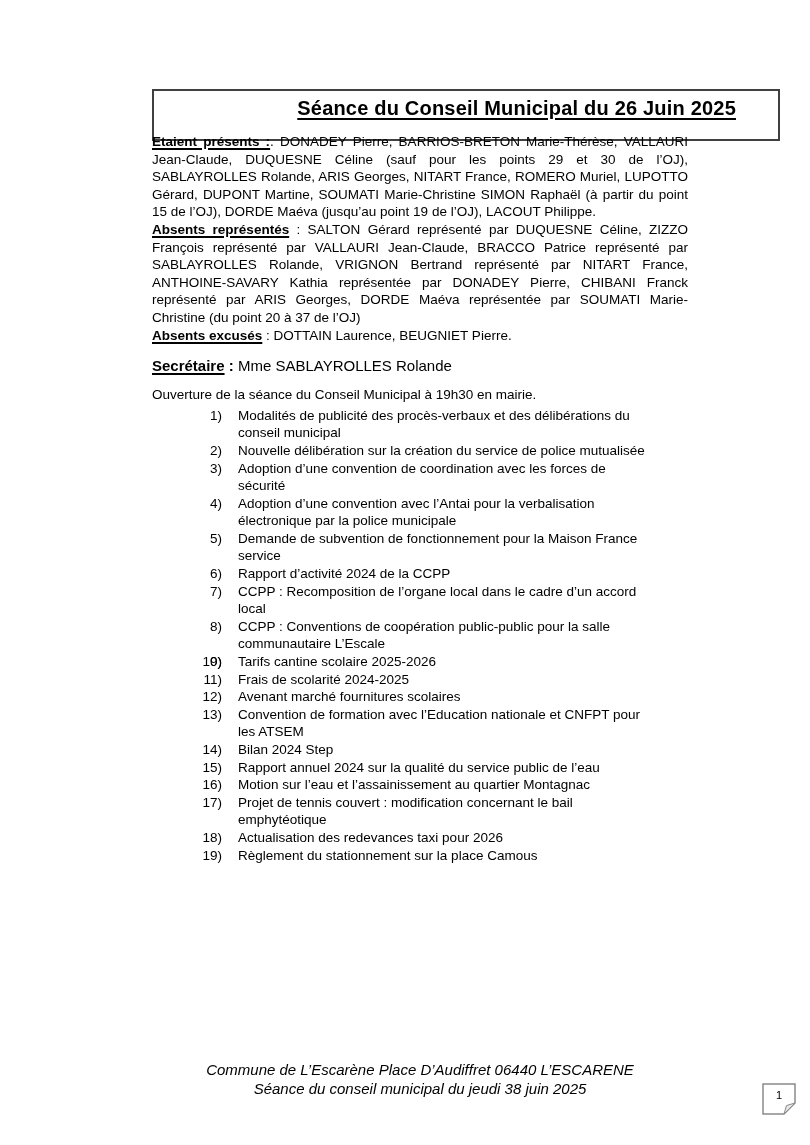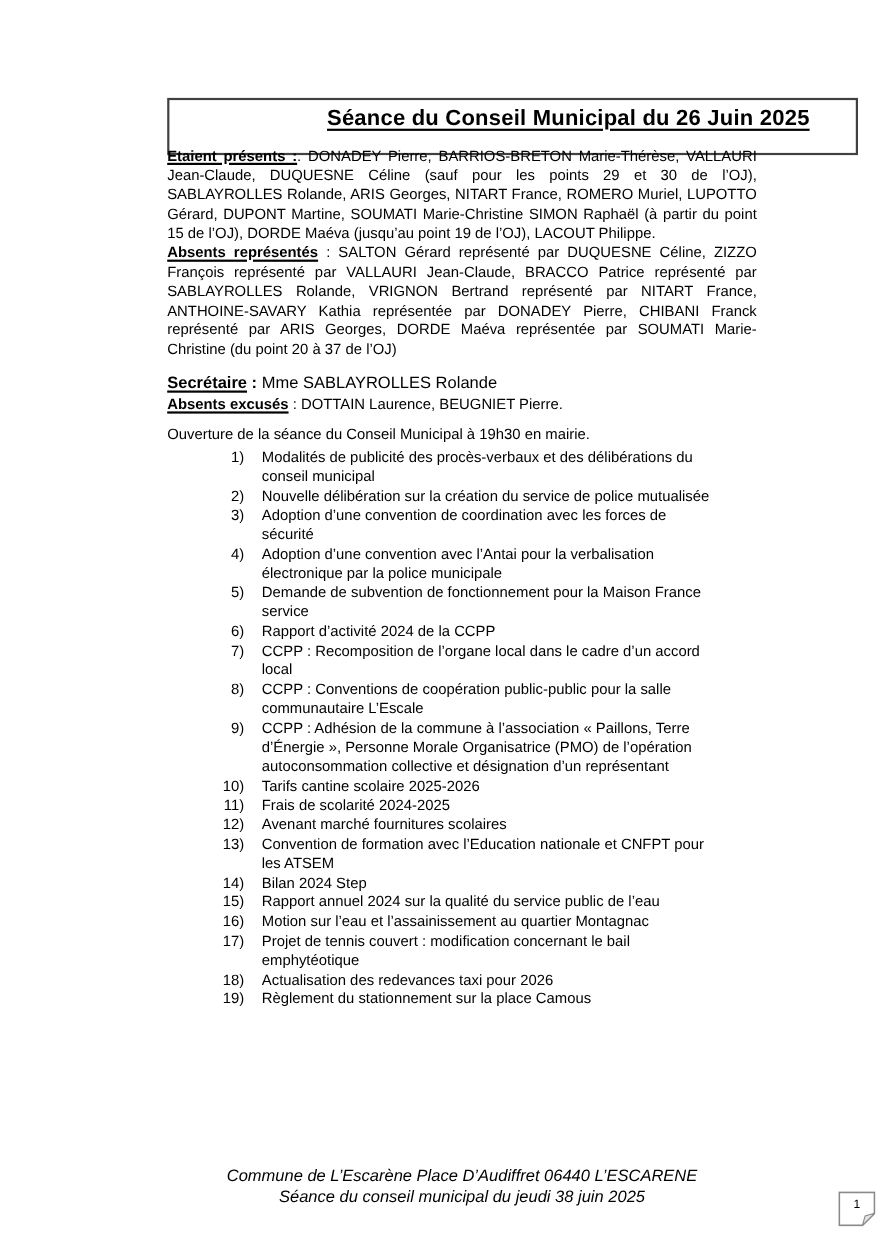--- a/index.html
+++ b/index.html
@@ -95,45 +95,43 @@
   <div class="title-box">
     <span class="title">Séance du Conseil Municipal du 26 Juin 2025</span>
   </div>
 
   <div class="content">
 
     <p class="para justify"><span class="lbl">Etaient présents :</span><span>. DONADEY Pierre, BARRIOS-BRETON Marie-Thérèse, VALLAURI Jean-Claude, DUQUESNE Céline (sauf pour les points 29 et 30 de l’OJ), SABLAYROLLES Rolande, ARIS Georges, NITART France, ROMERO Muriel, LUPOTTO Gérard, DUPONT Martine, SOUMATI Marie-Christine SIMON Raphaël (à partir du point 15 de l’OJ), DORDE Maéva (jusqu’au point 19 de l’OJ), LACOUT Philippe.</span></p>
 
     <p class="para justify mt-blank"><span class="lbl">Absents représentés</span><span> : SALTON Gérard représenté par DUQUESNE Céline, ZIZZO François représenté par VALLAURI Jean-Claude, BRACCO Patrice représenté par SABLAYROLLES Rolande, VRIGNON Bertrand représenté par NITART France, ANTHOINE-SAVARY Kathia représentée par DONADEY Pierre, CHIBANI Franck représenté par ARIS Georges, DORDE Maéva représentée par SOUMATI Marie-Christine (du point 20 à 37 de l’OJ)</span></p>
 
+    <p class="para mt-blank"><span class="lbl">Absents excusés</span><span> : DOTTAIN Laurence, BEUGNIET Pierre.</span></p>
+
     <p class="para secretaire"><span class="lbl">Secrétaire</span><span class="colon"> : </span><span>Mme SABLAYROLLES Rolande</span></p>
-
-    <p class="para mt-blank"><span class="lbl">Absents excusés</span><span> : DOTTAIN Laurence, BEUGNIET Pierre.</span></p>
 
     <p class="para ouverture">Ouverture de la séance du Conseil Municipal à 19h30 en mairie.</p>
 
 
     <div class="agenda">
       <div class="agenda-item"><span class="num">1)</span><span class="txt">Modalités de publicité des procès-verbaux et des délibérations du
 conseil municipal</span></div>
       <div class="agenda-item"><span class="num">2)</span><span class="txt">Nouvelle délibération sur la création du service de police mutualisée</span></div>
       <div class="agenda-item"><span class="num">3)</span><span class="txt">Adoption d’une convention de coordination avec les forces de
 sécurité</span></div>
       <div class="agenda-item"><span class="num">4)</span><span class="txt">Adoption d’une convention avec l’Antai pour la verbalisation
 électronique par la police municipale</span></div>
       <div class="agenda-item"><span class="num">5)</span><span class="txt">Demande de subvention de fonctionnement pour la Maison France
 service</span></div>
       <div class="agenda-item"><span class="num">6)</span><span class="txt">Rapport d’activité 2024 de la CCPP</span></div>
       <div class="agenda-item"><span class="num">7)</span><span class="txt">CCPP : Recomposition de l’organe local dans le cadre d’un accord
 local</span></div>
       <div class="agenda-item"><span class="num">8)</span><span class="txt">CCPP : Conventions de coopération public-public pour la salle
 communautaire L’Escale</span></div>
-      <div class="agenda-item"><span class="num">9)</span><span class="txt">CCPP : Adhésion de la commune à l’association « Paillons, Terre
-d’Énergie », Personne Morale Organisatrice (PMO) de l’opération
-autoconsommation collective et désignation d’un représentant</span></div>
+      <div class="agenda-item"><span class="num">9)</span></div>
       <div class="agenda-item"><span class="num">10)</span><span class="txt">Tarifs cantine scolaire 2025-2026</span></div>
       <div class="agenda-item"><span class="num">11)</span><span class="txt">Frais de scolarité 2024-2025</span></div>
       <div class="agenda-item"><span class="num">12)</span><span class="txt">Avenant marché fournitures scolaires</span></div>
       <div class="agenda-item"><span class="num">13)</span><span class="txt">Convention de formation avec l’Education nationale et CNFPT pour
 les ATSEM</span></div>
       <div class="agenda-item"><span class="num">14)</span><span class="txt">Bilan 2024 Step</span></div>
       <div class="agenda-item"><span class="num">15)</span><span class="txt">Rapport annuel 2024 sur la qualité du service public de l’eau</span></div>
       <div class="agenda-item"><span class="num">16)</span><span class="txt">Motion sur l’eau et l’assainissement au quartier Montagnac</span></div>
       <div class="agenda-item"><span class="num">17)</span><span class="txt">Projet de tennis couvert : modification concernant le bail
 emphytéotique</span></div>

